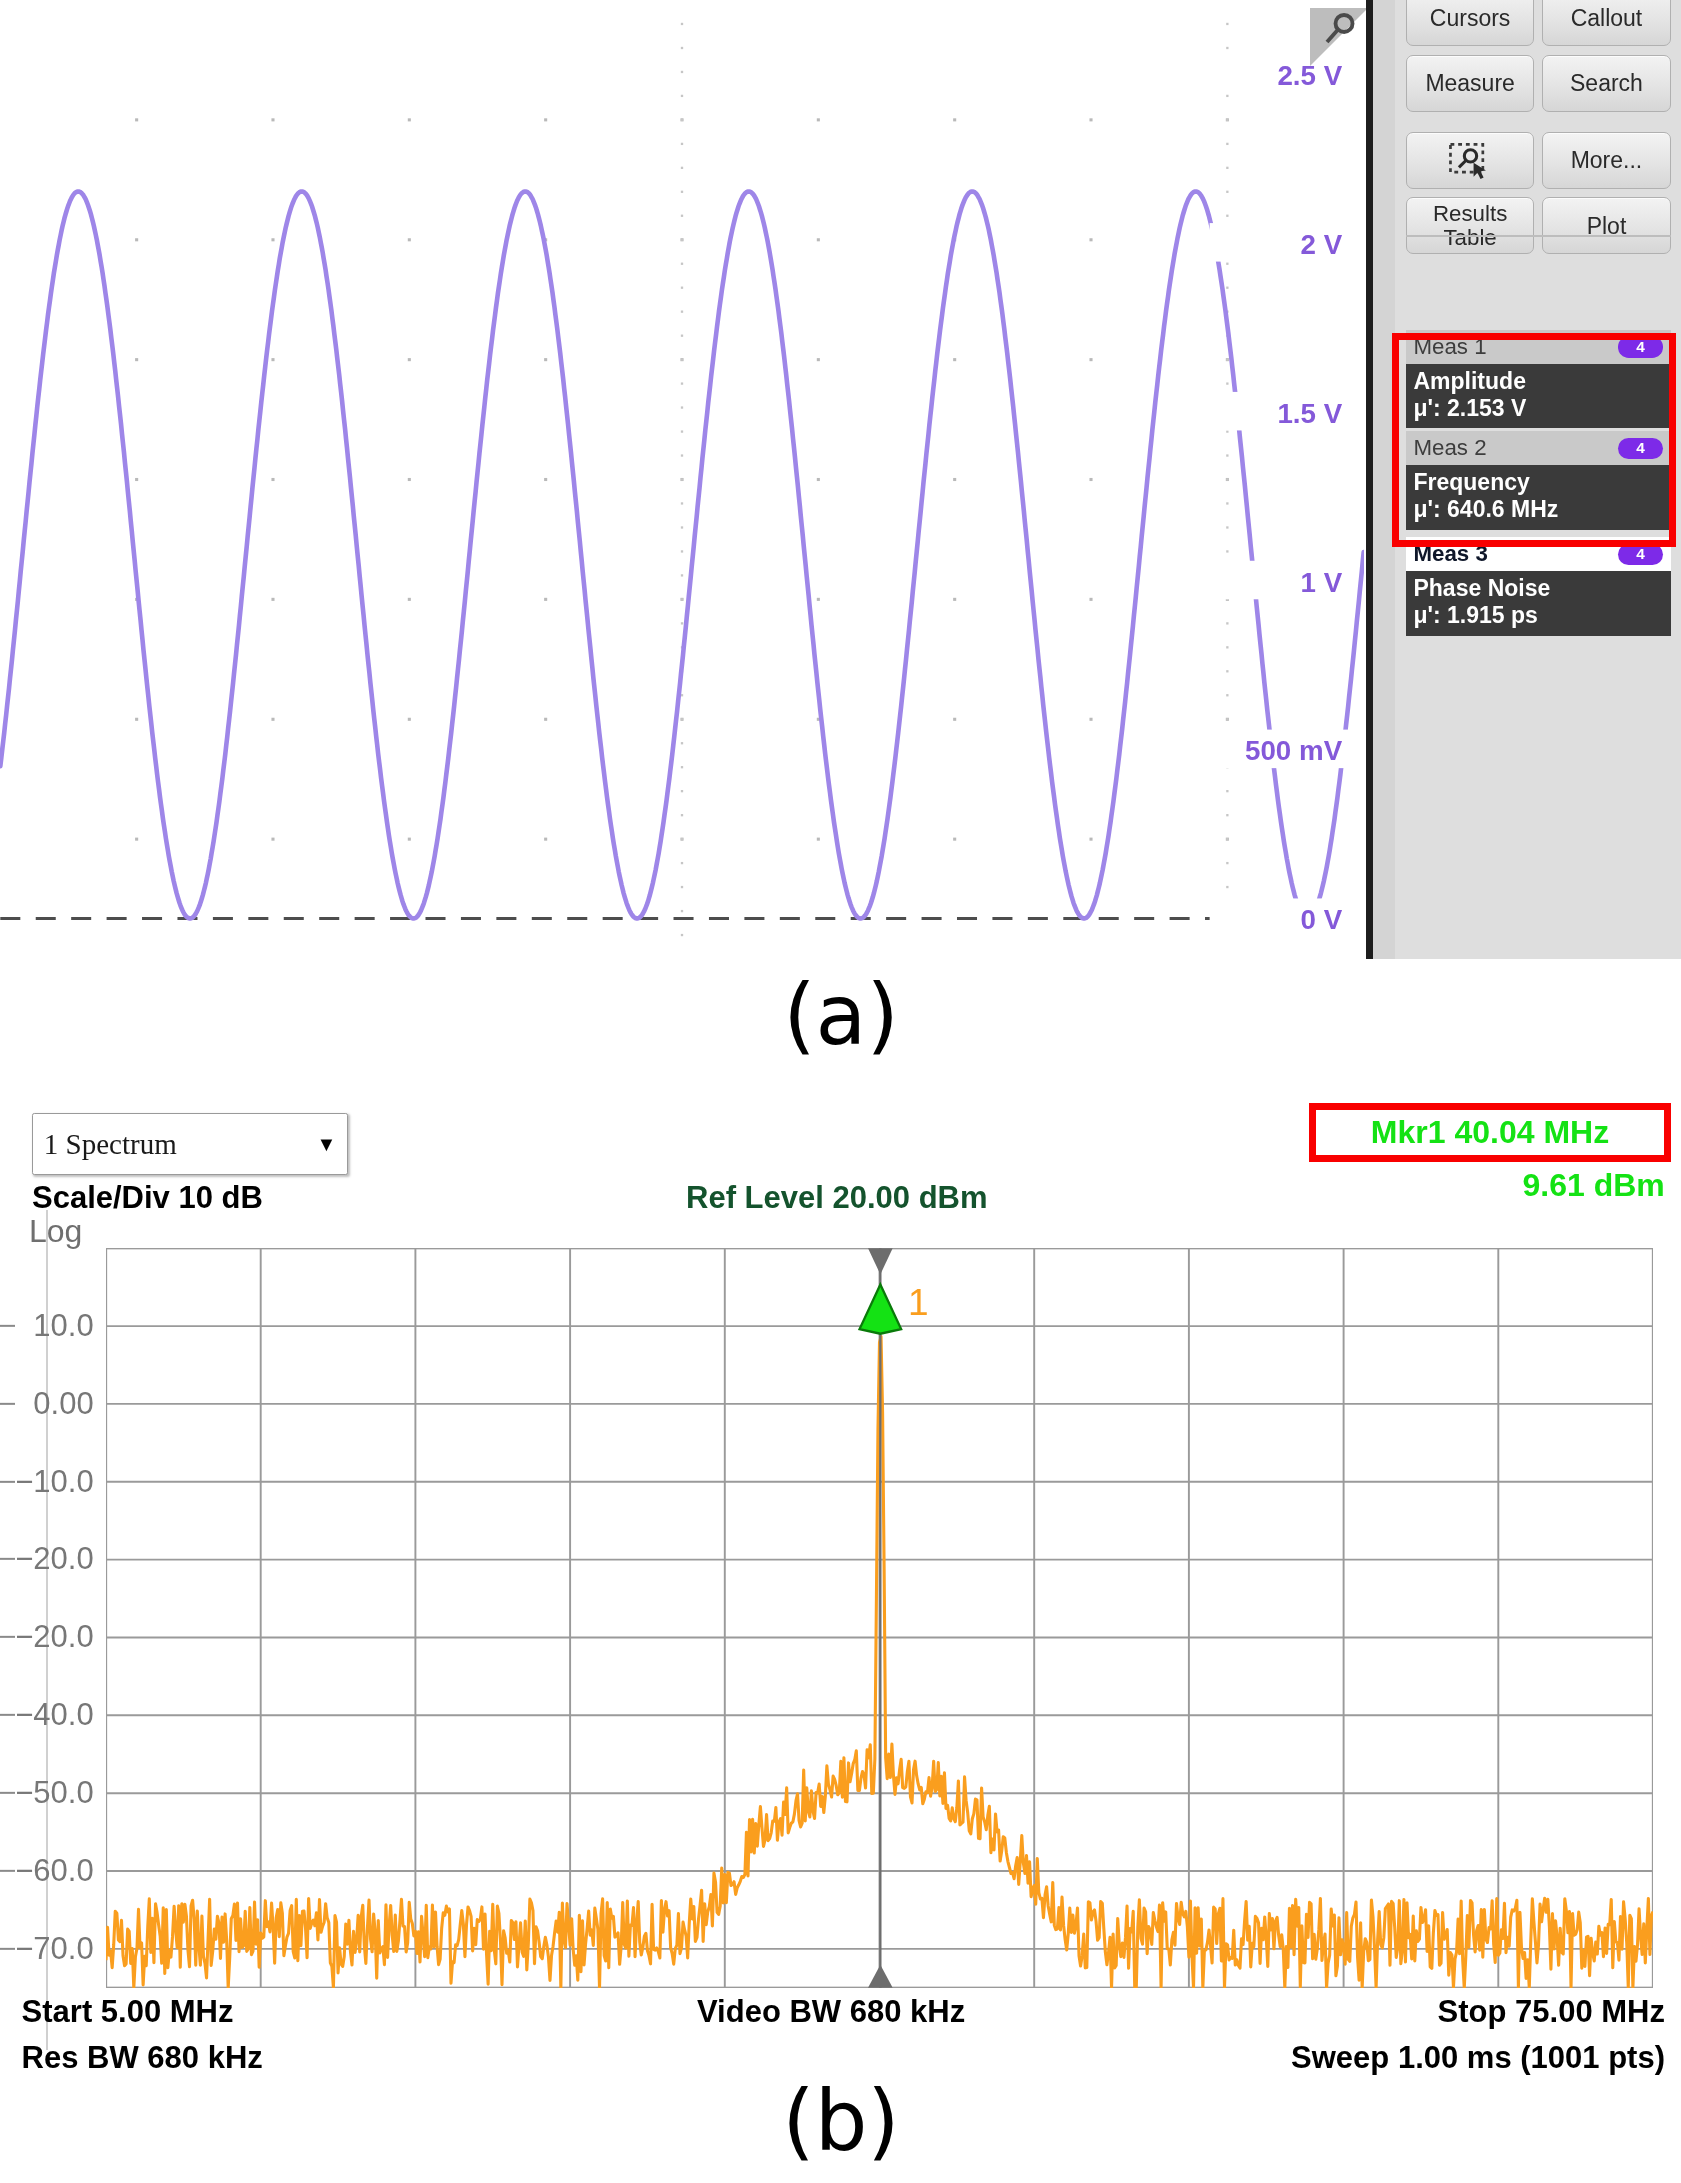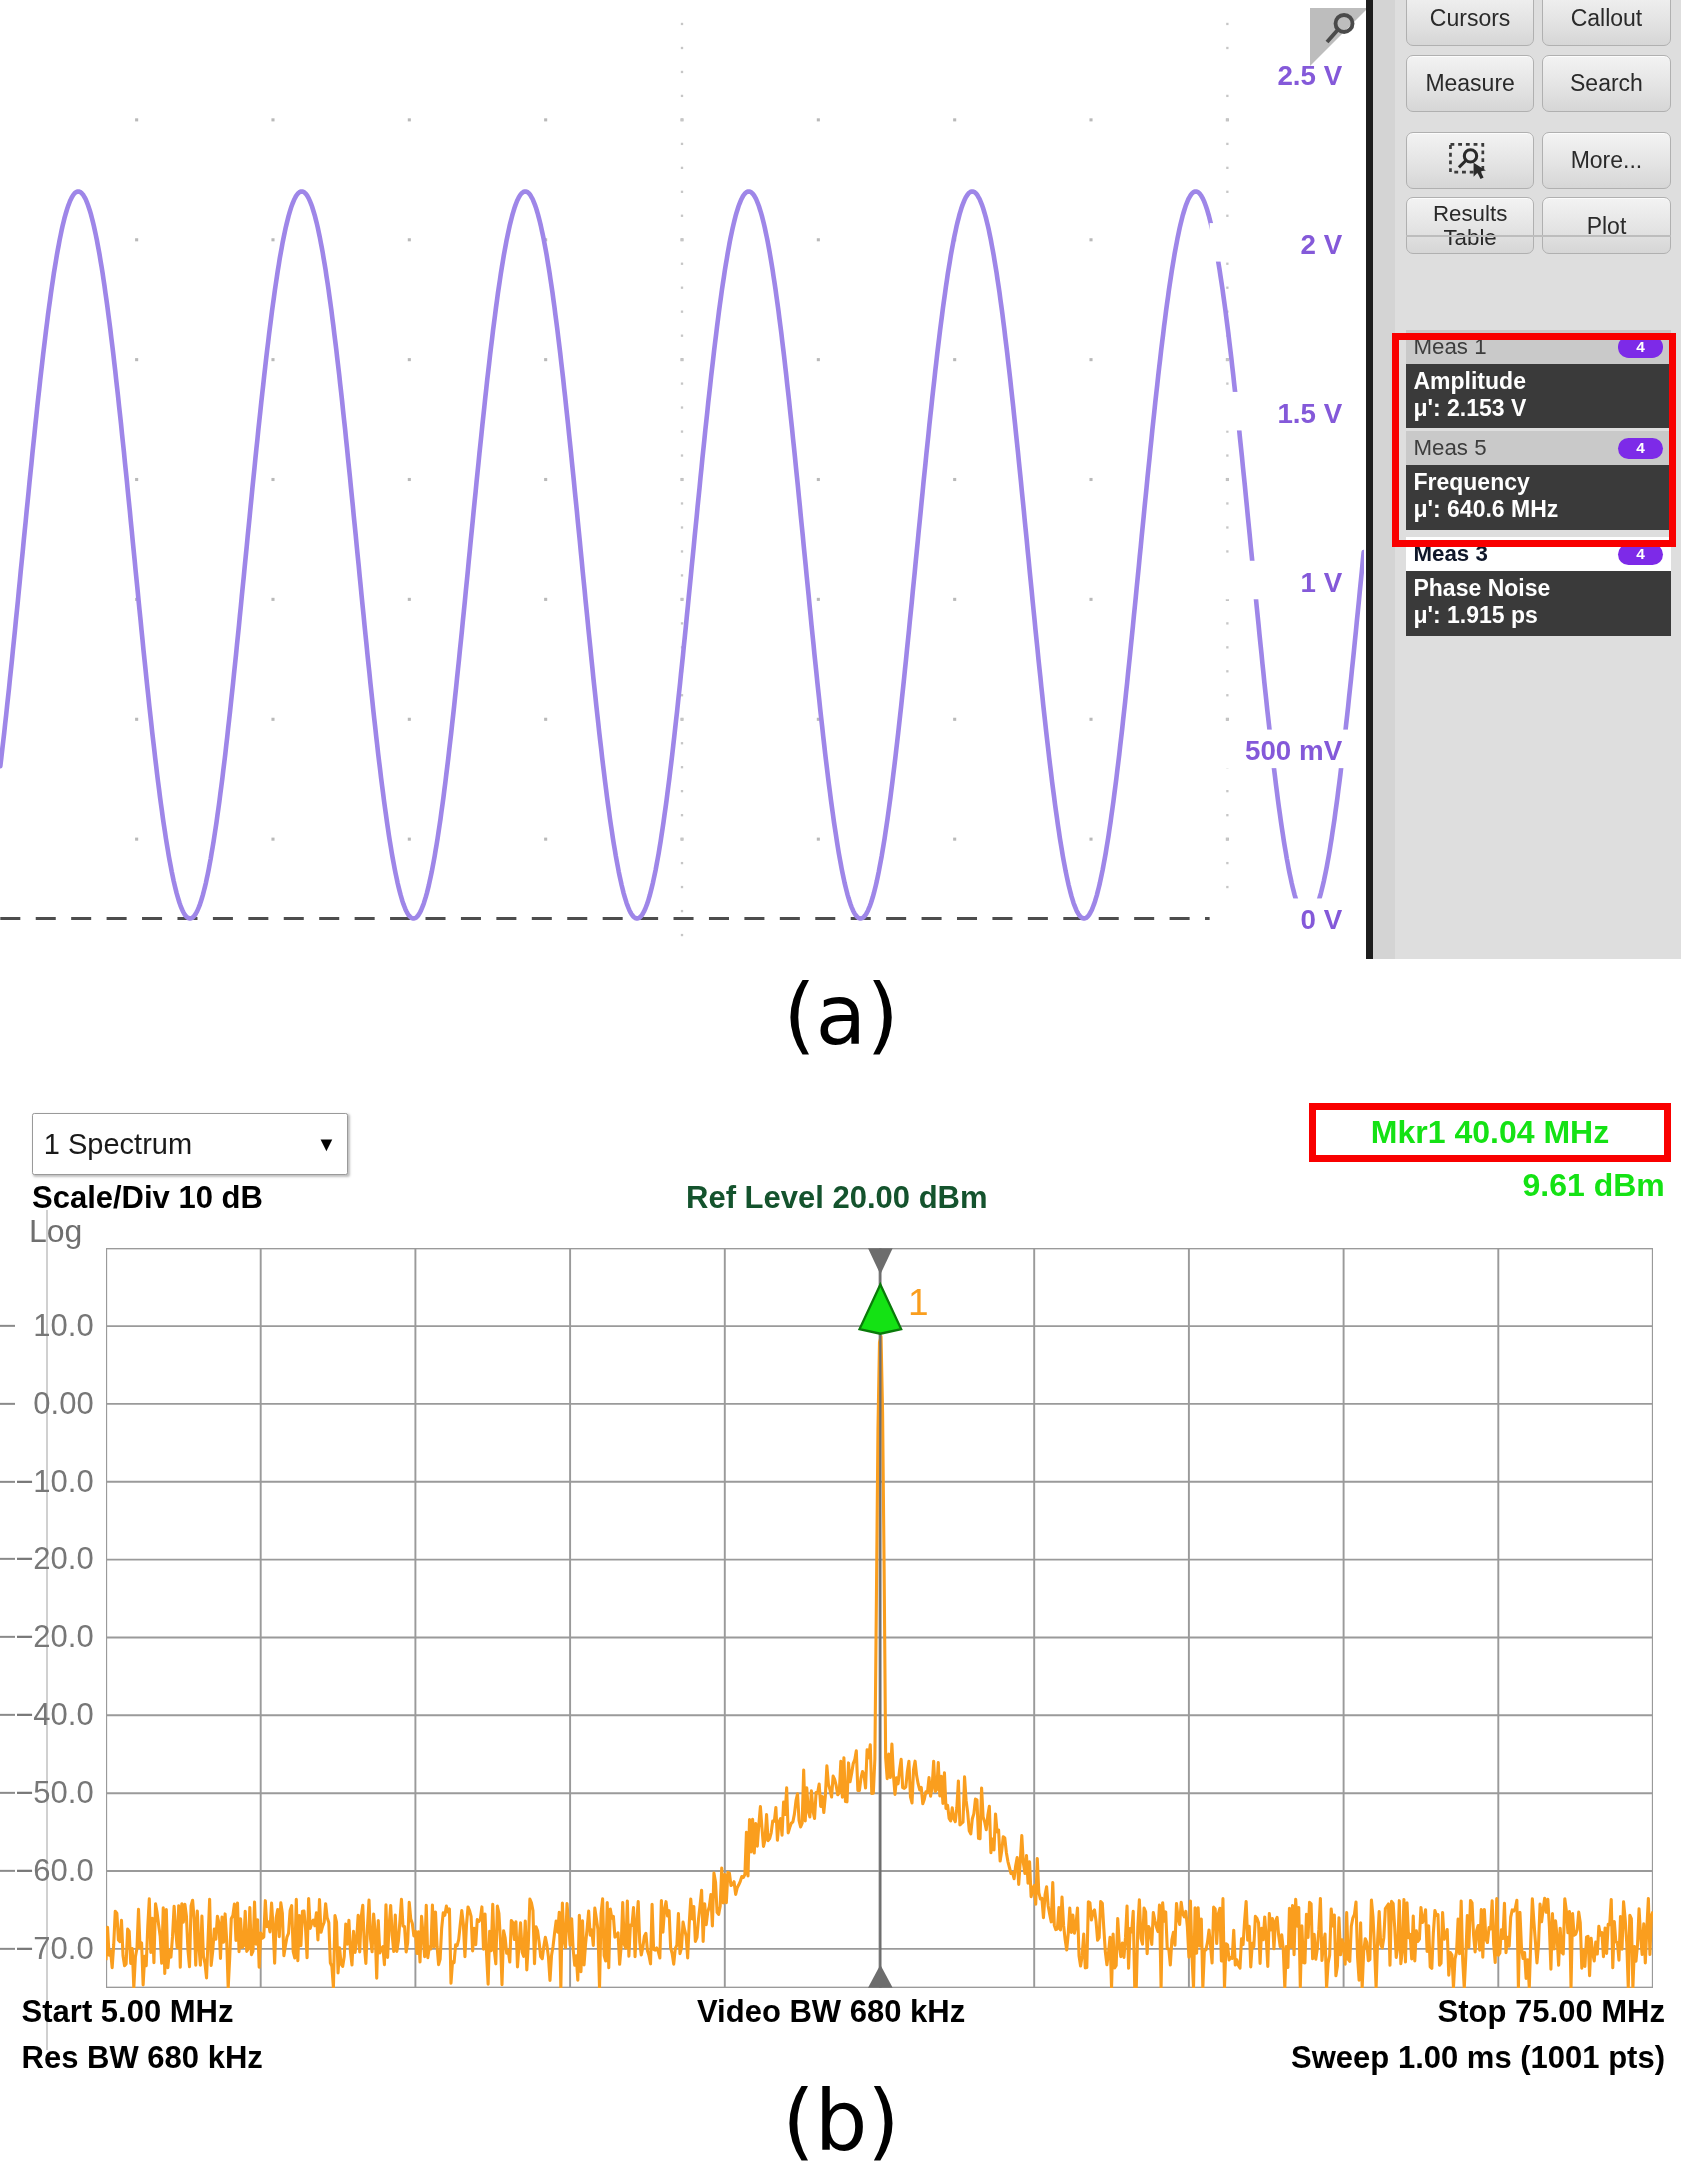--- a/index.html
+++ b/index.html
@@ -46,21 +46,21 @@
 
   #label-a{position:absolute;left:0;top:967px;width:1682px;text-align:center;
            font-size:83px;color:#000;font-family:"DejaVu Sans",sans-serif;}
 
   
   #spec-panel{position:absolute;left:0;top:1094px;width:1682px;height:986px;}
 
   #spectrum-select{position:absolute;left:32px;top:19px;width:316px;height:62px;
                    background:#fff;border:1.5px solid #9a9a9a;border-radius:2.3px;
                    display:flex;align-items:center;padding:0 10.8px;box-sizing:border-box;
-                   box-shadow:1.5px 1.5px 2.3px rgba(0,0,0,.25);}
+                   box-shadow:1.5px 1.5px 2.3px rgba(0,0,0,.25);font-family:Liberation Serif, serif;}
   #spectrum-select-label{font-size:29px;color:#1a1a1a;flex:1;}
   #spectrum-caret{font-size:20px;color:#000;}
 
   #scale-div{position:absolute;left:32px;top:86px;font-size:31px;font-weight:bold;color:#000;}
   #ref-level{position:absolute;left:686px;top:86px;font-size:31px;font-weight:bold;color:#14532d;}
   #log-label{position:absolute;left:29px;top:119px;font-size:32px;color:#6f6f6f;}
 
   #mkr-box{position:absolute;left:1309px;top:9.2px;width:362px;height:59px;
            border:7.7px solid #f90000;background:#fff;box-sizing:border-box;
            display:flex;align-items:center;justify-content:center;}
@@ -326,21 +326,21 @@
           <span class="meas-chan">4</span>
         </div>
         <div class="meas-body">
           <div class="meas-name">Amplitude</div>
           <div class="meas-val">μ': 2.153 V</div>
         </div>
       </div>
 
       <div class="meas-card">
         <div class="meas-head">
-          <span class="meas-title">Meas 5</span>
+          <span class="meas-title">Meas 2</span>
           <span class="meas-chan">4</span>
         </div>
         <div class="meas-body">
           <div class="meas-name">Frequency</div>
           <div class="meas-val">μ': 640.6 MHz</div>
         </div>
       </div>
 
       <div class="meas-card" style="margin-top:7.7px">
         <div class="meas-head white">

